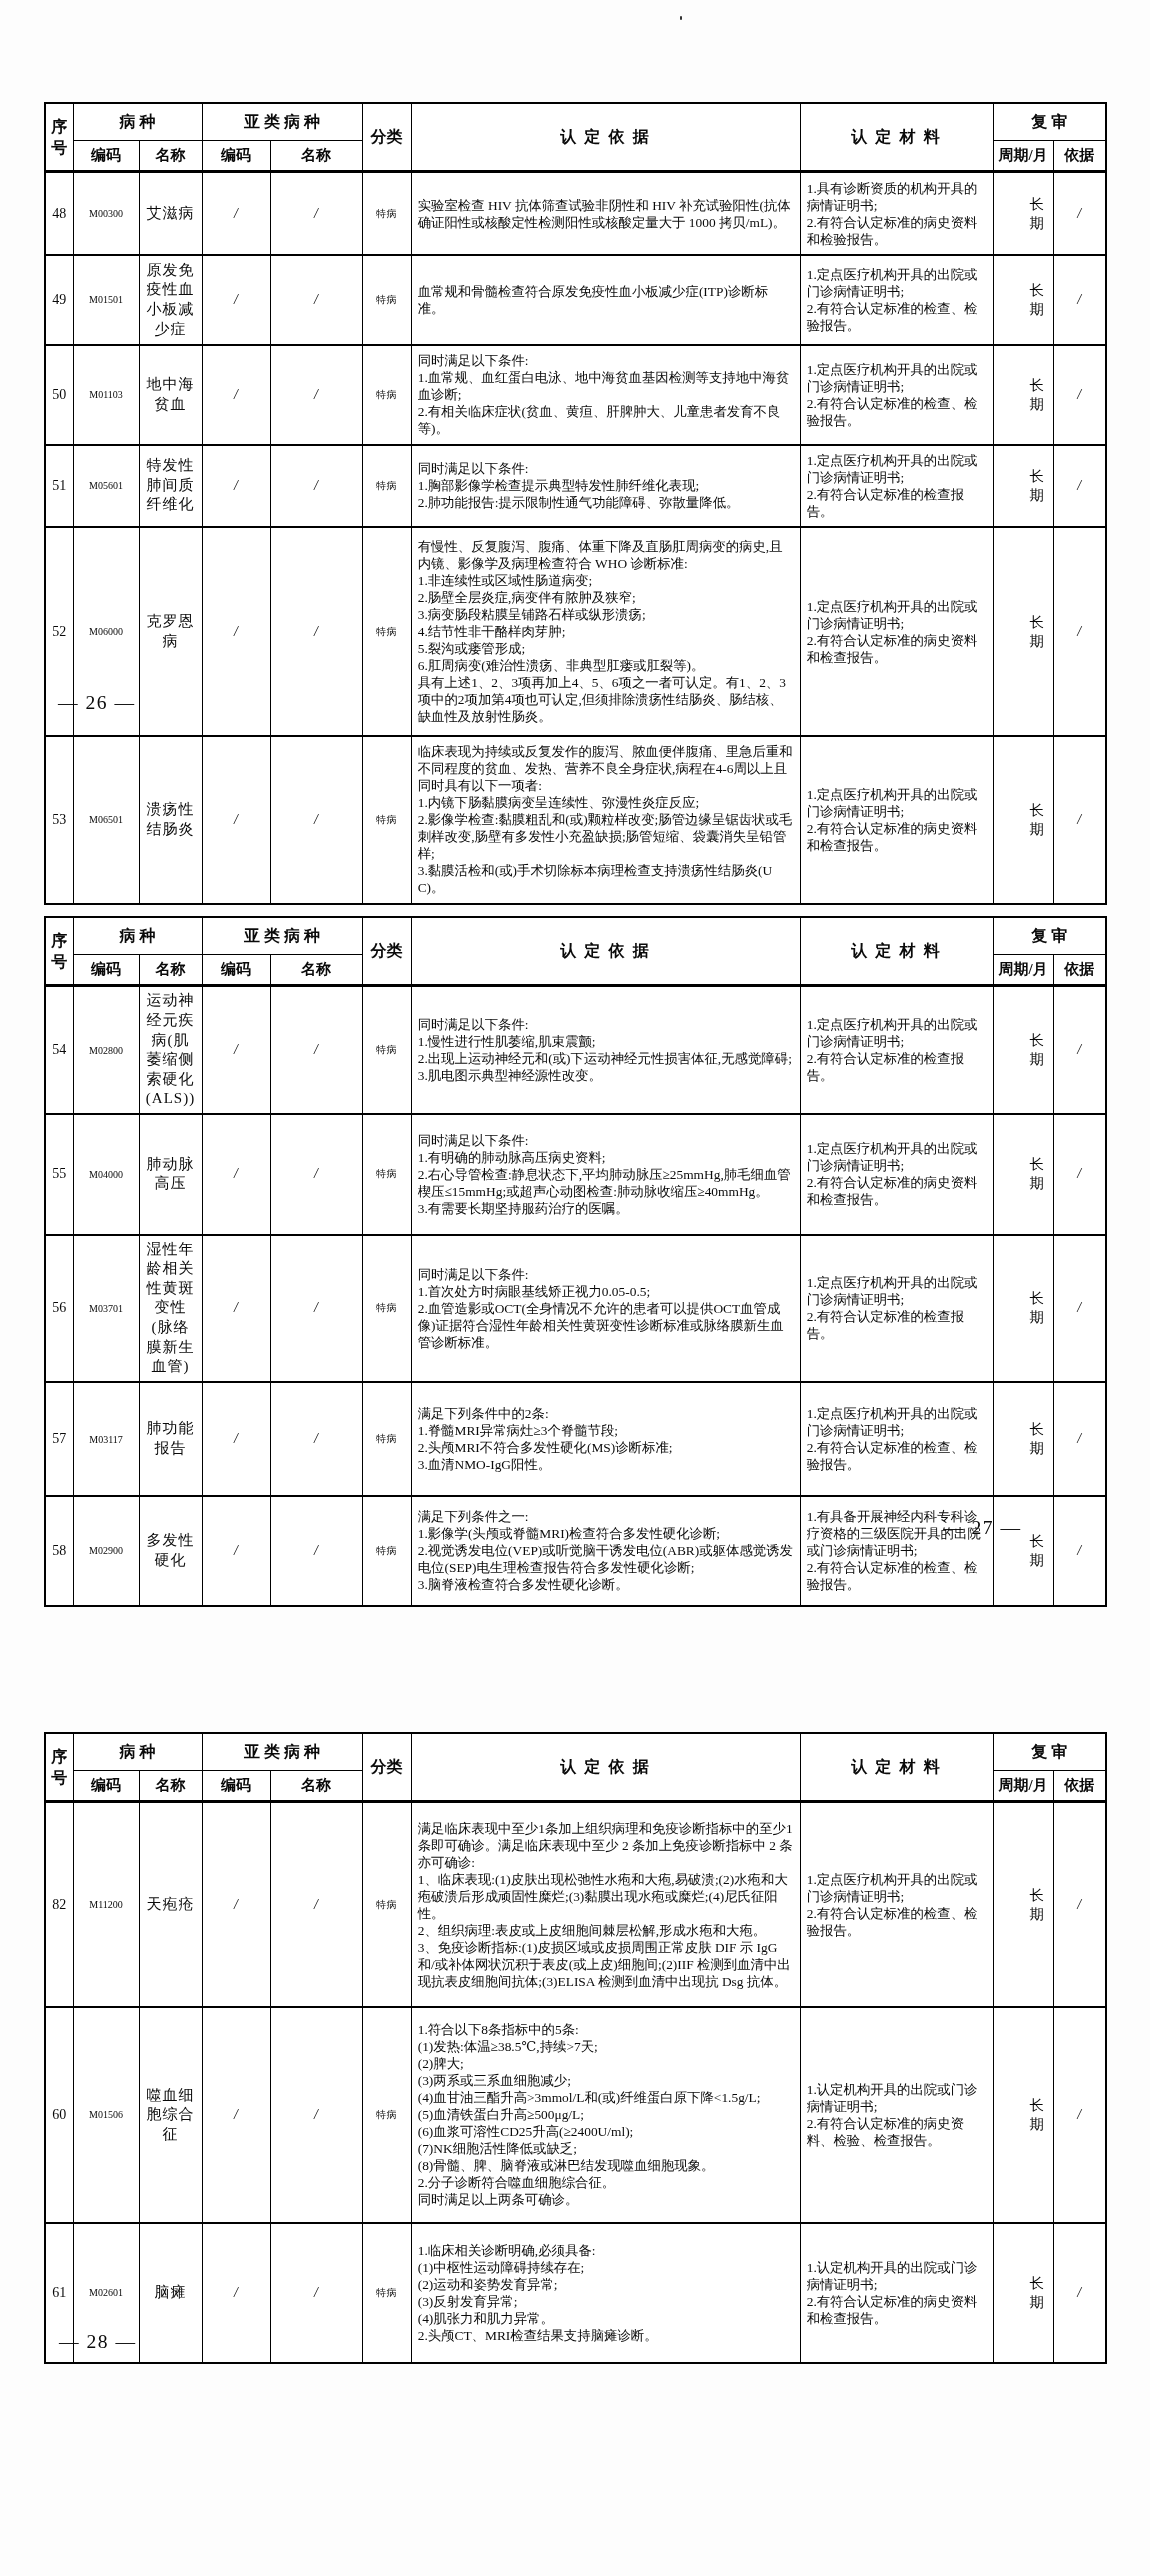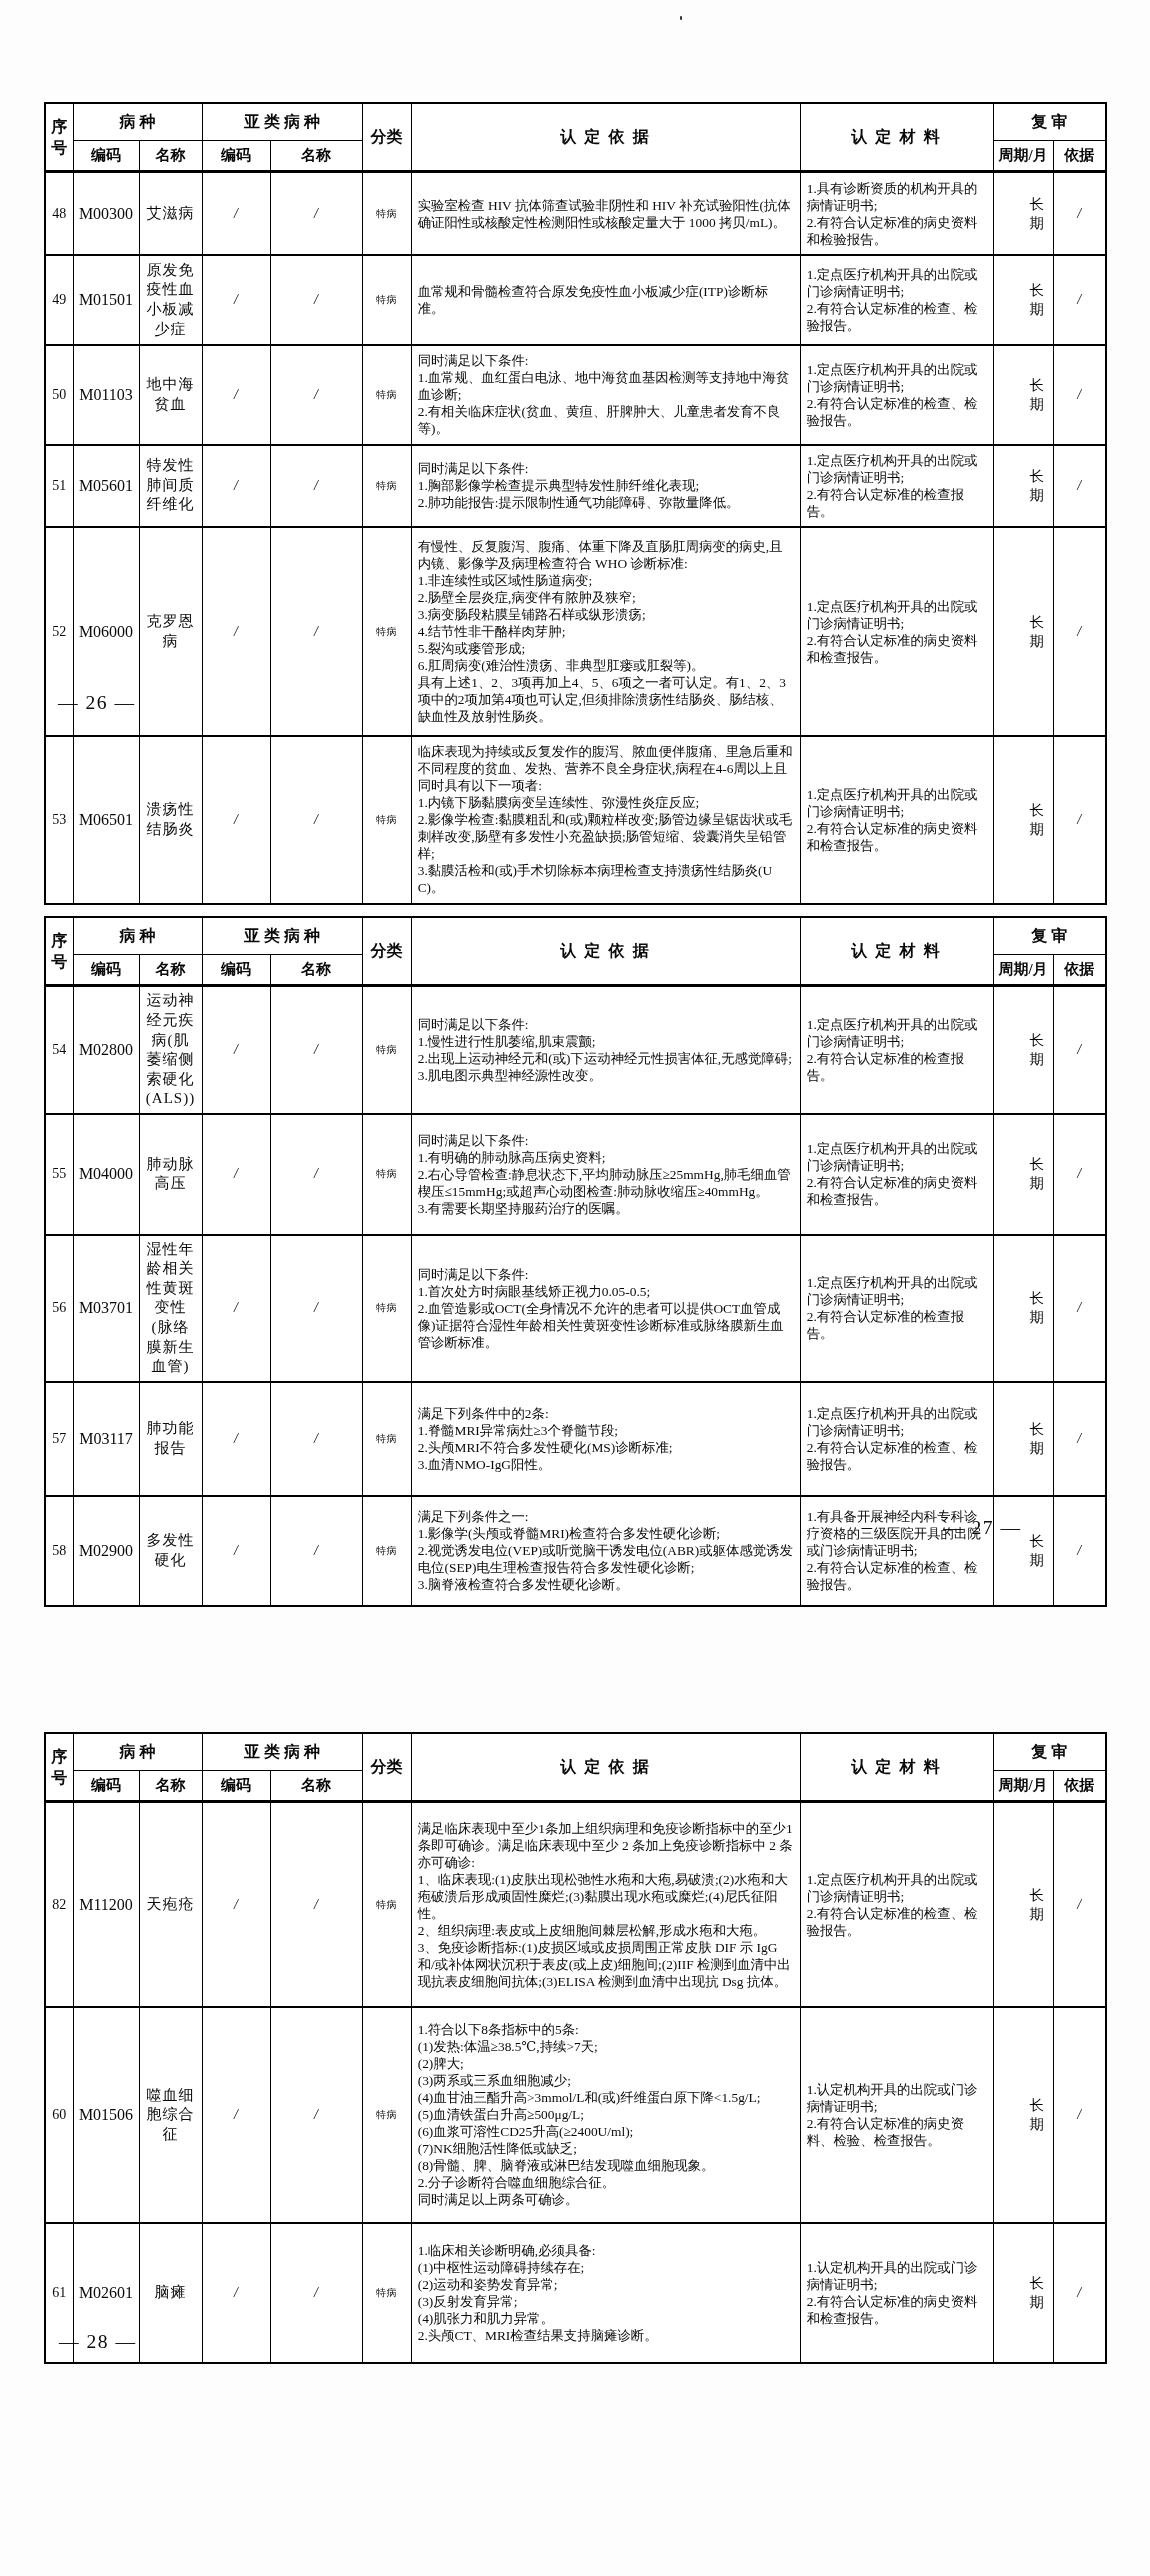--- a/index.html
+++ b/index.html
@@ -33,21 +33,21 @@
   }
   thead th{font-weight:bold;line-height:1.25;}
   thead tr:first-child th{height:30px;font-size:16px;}
   thead tr:last-child th{height:23px;font-size:15px;}
   thead th{border-bottom-width:1.5px;}
   table.t thead{border-bottom:3.1px solid #000;}
   tbody td{border-top:2.6px solid #000;}
   .hd-sp{letter-spacing:2.1px;}
   .c-seqh{white-space:pre-line;line-height:1.35;}
   td.c-seq{font-size:14px;}
-  td.c-code{font-size:16px;font-family:"Liberation Serif","DejaVu Serif",serif;}
+  td.c-code{font-size:10px;font-family:"Liberation Serif","DejaVu Serif",serif;}
   td.c-name{font-size:15px;line-height:19.6px;letter-spacing:1px;padding:4.1px 6.2px;}
   td.c-subcode,td.c-subname{font-size:14px;font-style:italic;}
   td.c-cat{font-size:10px;letter-spacing:0.5px;}
   td.c-basis,td.c-mat{
     text-align:left;
     white-space:pre-wrap;
     font-size:13.4px;
     line-height:17px;
     padding:6.2px 6.2px;
   }

